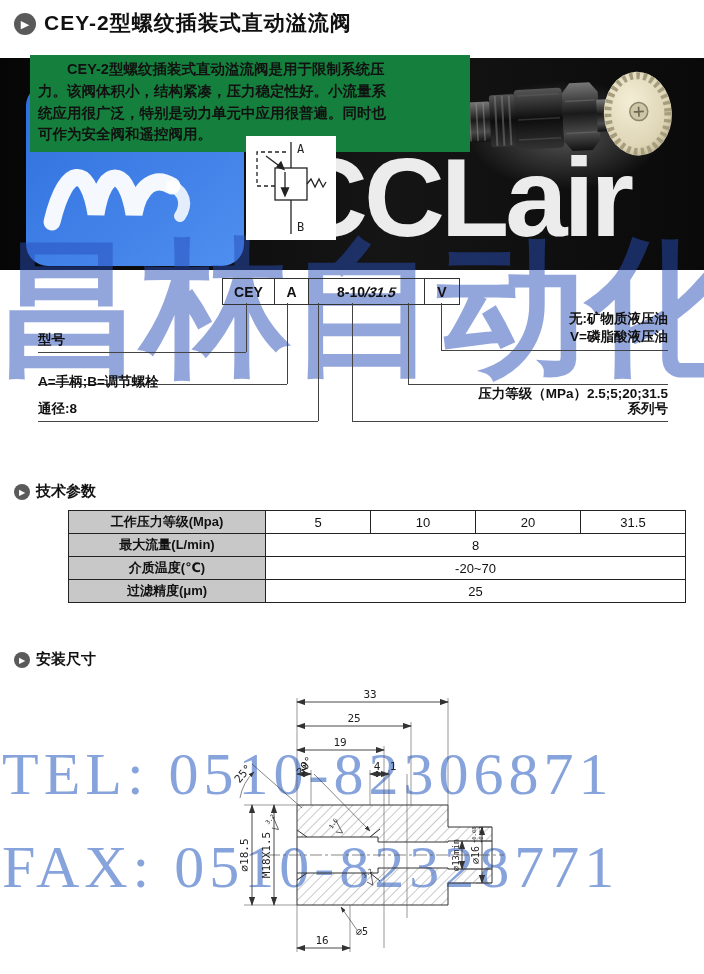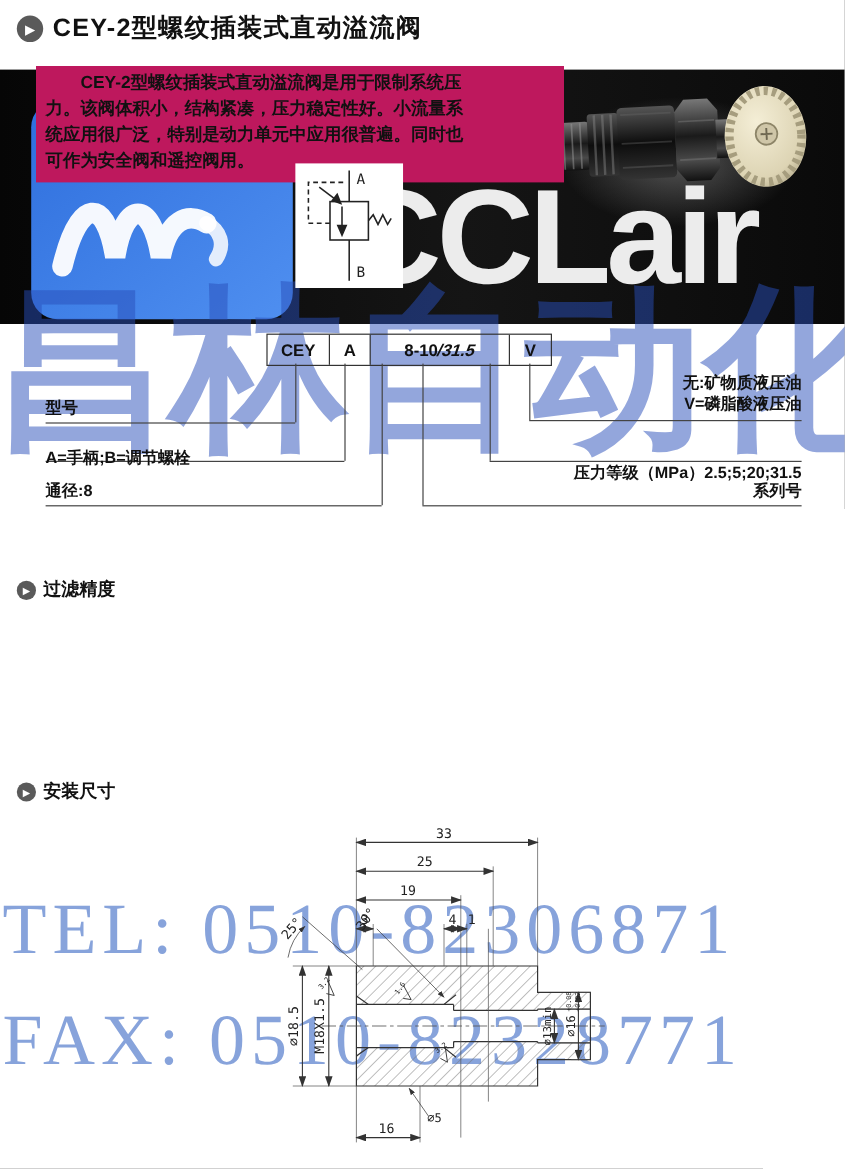--- a/index.html
+++ b/index.html
@@ -19,21 +19,21 @@
   .ccl-wm{left:287px;top:142px;font-size:112px;font-weight:bold;letter-spacing:-4px;
     line-height:1;color:#ececec;z-index:2;white-space:nowrap;}
   .photo-svg{left:438px;top:64px;z-index:2;}
   
   .cn-wm{left:-6px;top:234px;font-size:148px;font-weight:bold;line-height:1;
     color:rgba(40,78,185,.5);white-space:nowrap;z-index:3;}
   .tel-wm,.fax-wm{left:2px;font-family:"Liberation Serif","DejaVu Serif",serif;
     font-size:60px;letter-spacing:5px;color:rgba(105,140,210,.8);z-index:2;white-space:nowrap;}
   .tel-wm{top:740px;} .fax-wm{top:833px;}
   
-  .desc{left:30px;top:55px;width:424px;background:#be185d;padding:4px 8px 6px 8px;z-index:4;
+  .desc{left:30px;top:55px;width:424px;background:#15803d;padding:4px 8px 6px 8px;z-index:4;
     font-size:14.5px;line-height:1.5;font-weight:bold;white-space:pre-line;text-indent:2em;}
   .sym-svg{left:246px;top:136px;z-index:5;}
   
   .codebox{left:222px;top:278px;width:236px;height:25px;border:1px solid #333;display:flex;
     z-index:5;background:transparent;font-size:14px;font-weight:bold;text-align:right;}
   .codebox .cell{display:flex;align-items:center;justify-content:center;height:100%;box-sizing:border-box;}
   .c1{width:52px;border-right:1px solid #333;}
   .c2{width:34px;border-right:1px solid #333;}
   .c3{width:116px;border-right:1px solid #333;justify-content:space-around;}
   .c4{width:34px;}
@@ -171,22 +171,45 @@
 
   <div class="abs mlabel" style="left:38px;top:331px;">型号</div>
   <div class="abs mlabel" style="left:38px;top:363px;margin-top:10px;">A=手柄;B=调节螺栓</div>
   <div class="abs mlabel" style="left:38px;top:400px;text-align:right;">通径:8</div>
   <div class="abs mlabel rlabel" style="right:36px;top:310px;">无:矿物质液压油</div>
   <div class="abs mlabel rlabel" style="right:36px;top:328px;">V=磷脂酸液压油</div>
   <div class="abs mlabel rlabel" style="right:36px;top:362px;margin-top:23px;">压力等级（MPa）2.5;5;20;31.5</div>
   <div class="abs mlabel rlabel" style="right:36px;top:400px;">系列号</div>
 
   <div class="abs sec-icon" style="left:14px;top:484px;">▶</div>
-  <div class="abs sec-title" style="left:36px;top:482px;">过滤精度</div>
-
+  <div class="abs sec-title" style="left:36px;top:482px;">技术参数</div>
+
+  <table class="tech">
+    <tbody>
+        <tr>
+      <td class="hd">工作压力等级(Mpa)</td>
+      <td class="v">5</td>
+      <td class="v">10</td>
+      <td class="v">20</td>
+      <td class="v">31.5</td>
+    </tr>
+    <tr>
+      <td class="hd">最大流量(L/min)</td>
+      <td class="v" colspan="4">8</td>
+    </tr>
+    <tr>
+      <td class="hd">介质温度(℃)</td>
+      <td class="v" colspan="4">-20~70</td>
+    </tr>
+    <tr>
+      <td class="hd">过滤精度(μm)</td>
+      <td class="v" colspan="4">25</td>
+    </tr>
+  </tbody>
+    </table>
 
   <div class="abs sec-icon" style="left:14px;top:652px;">▶</div>
   <div class="abs sec-title" style="left:36px;top:650px;">安装尺寸</div>
 
   <svg class="abs dwg-svg" width="300" height="295" viewBox="0 0 300 295" font-family="DejaVu Sans Mono,monospace">
     <defs>
       <pattern id="h45" width="7" height="7" patternUnits="userSpaceOnUse" patternTransform="rotate(45)">
         <line x1="0" y1="0" x2="0" y2="7" stroke="#777" stroke-width="0.8"></line>
       </pattern>
       <marker id="ar" markerWidth="10" markerHeight="7" refX="9" refY="3.5" orient="auto-start-reverse">

